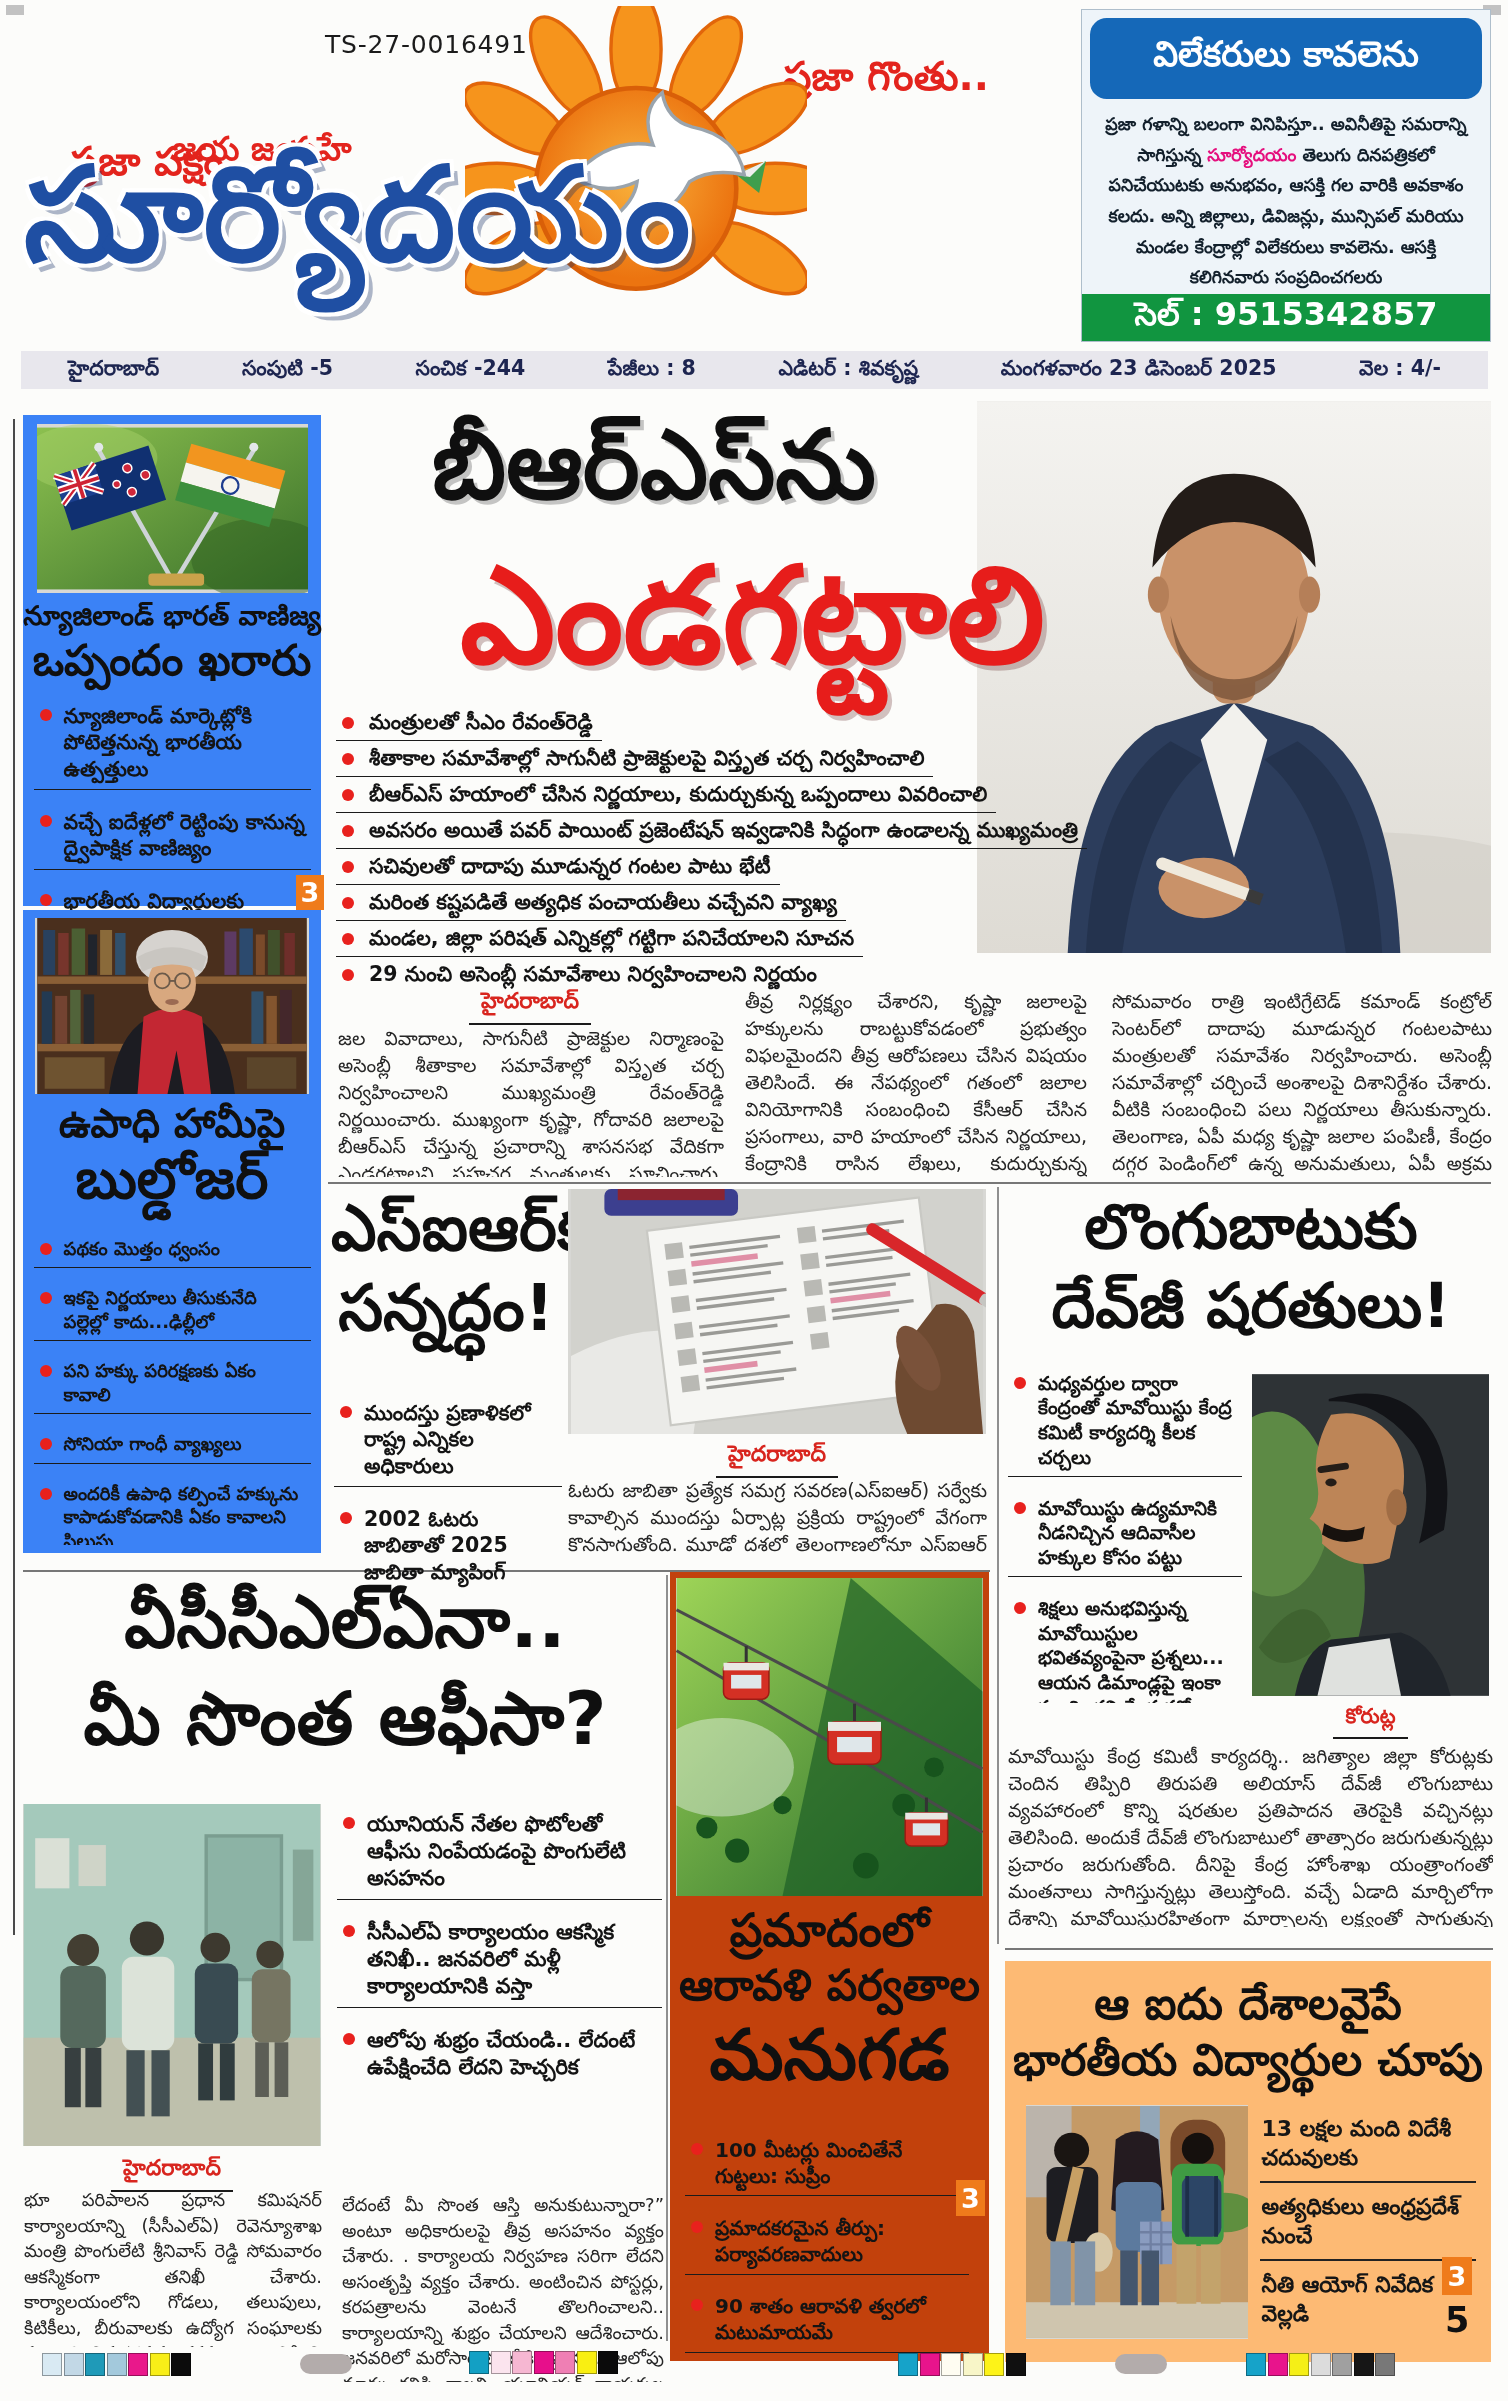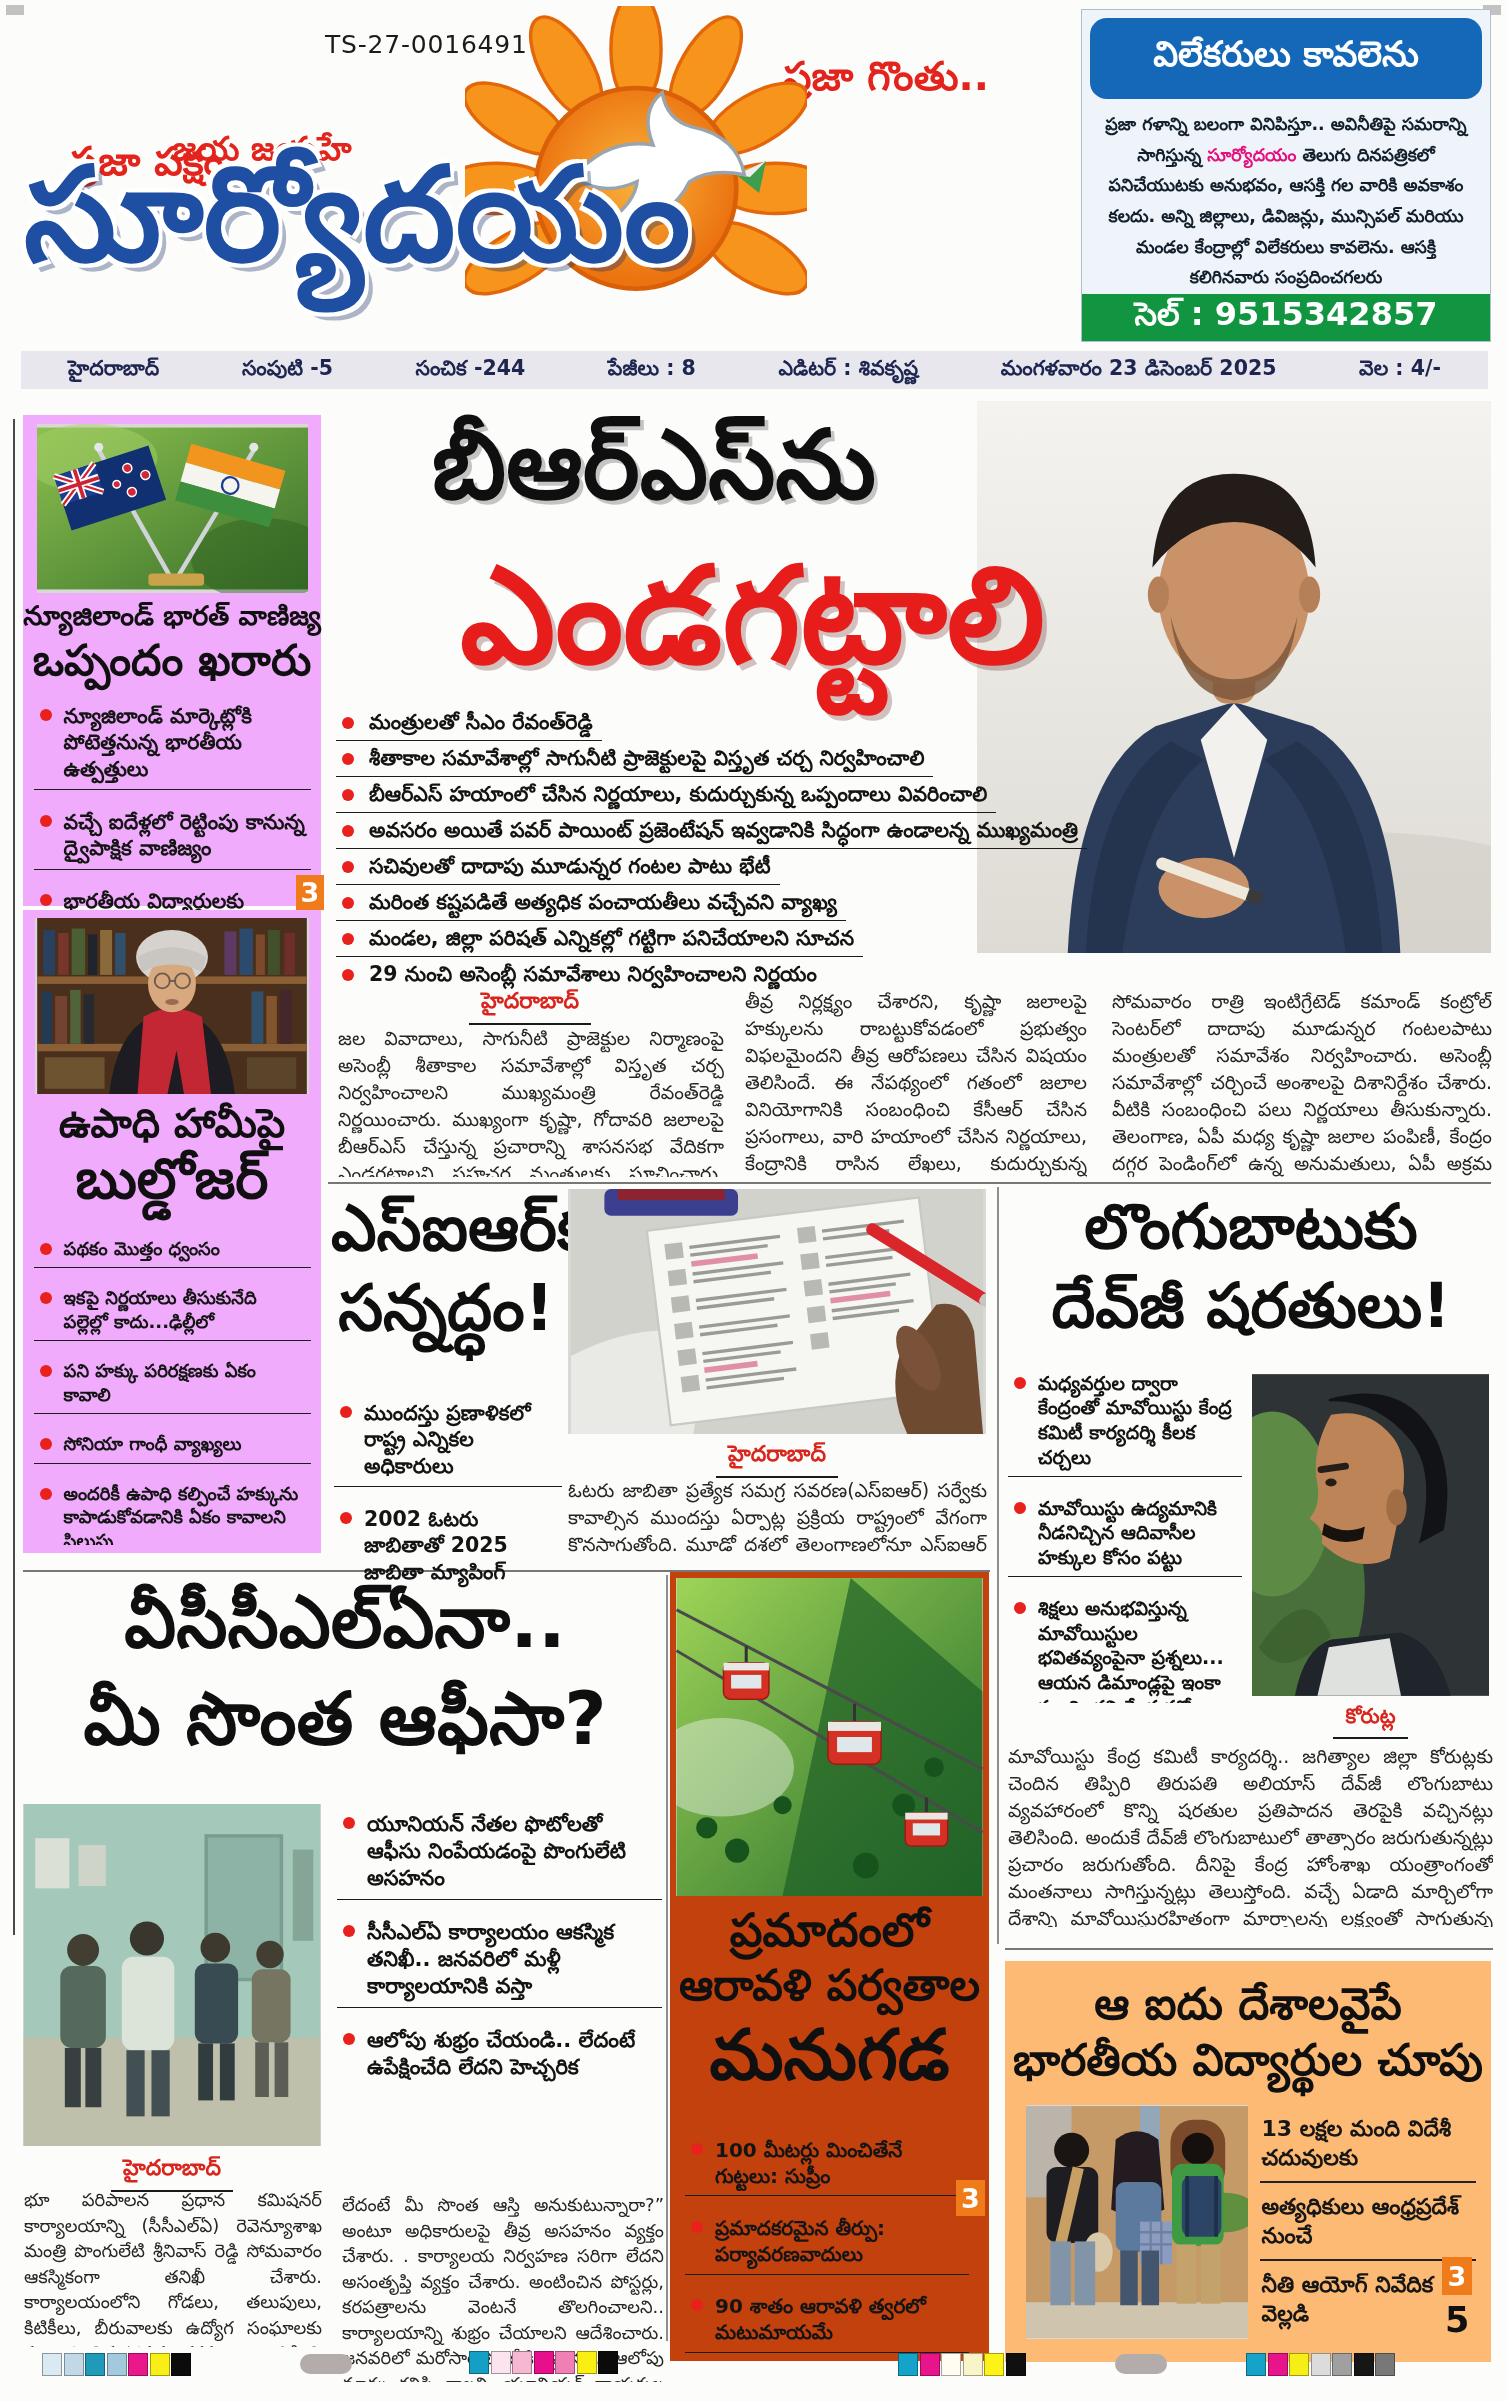--- a/index.html
+++ b/index.html
@@ -27,21 +27,21 @@
   #adPhone{position:absolute;left:0;right:0;bottom:0;height:47px;background:#119540;color:#fff;
     font-weight:bold;font-size:32px;display:flex;align-items:center;justify-content:center;}
   
   #infoBar{position:absolute;left:21px;top:351px;width:1467px;height:38px;background:#e8e7ed;
     display:flex;align-items:center;justify-content:space-between;padding:0 47px;box-sizing:border-box;
     font-size:20.5px;font-weight:bold;color:#1d2550;}
   
   .vrule{position:absolute;background:#8f8f8f;}
   .hrule{position:absolute;background:#777;}
   
-  .panel{position:absolute;background:#f0abfc;}
+  .panel{position:absolute;background:#3b82f6;}
   #panelNZ{left:23px;top:415px;width:298px;height:491px;}
   #panelUp{left:23px;top:910px;width:298px;height:643px;}
   .panel .photo{position:absolute;}
   .ptitle{position:absolute;left:0;width:100%;text-align:center;font-weight:bold;color:#101010;line-height:1.05;}
   
   ul.bullets{list-style:none;margin:0;padding:0;position:absolute;}
   ul.bullets li{position:relative;padding:1.5px 4.6px 6.8px 30px;margin-bottom:17px;border-bottom:1.5px solid #1b1b1b;
     font-weight:bold;color:#141414;line-height:1.3;}
   ul.bullets li:last-child{border-bottom:none;}
   ul.bullets li::before{content:"";position:absolute;left:6px;top:7.6px;width:12px;height:12px;border-radius:50%;background:#e8211d;}

